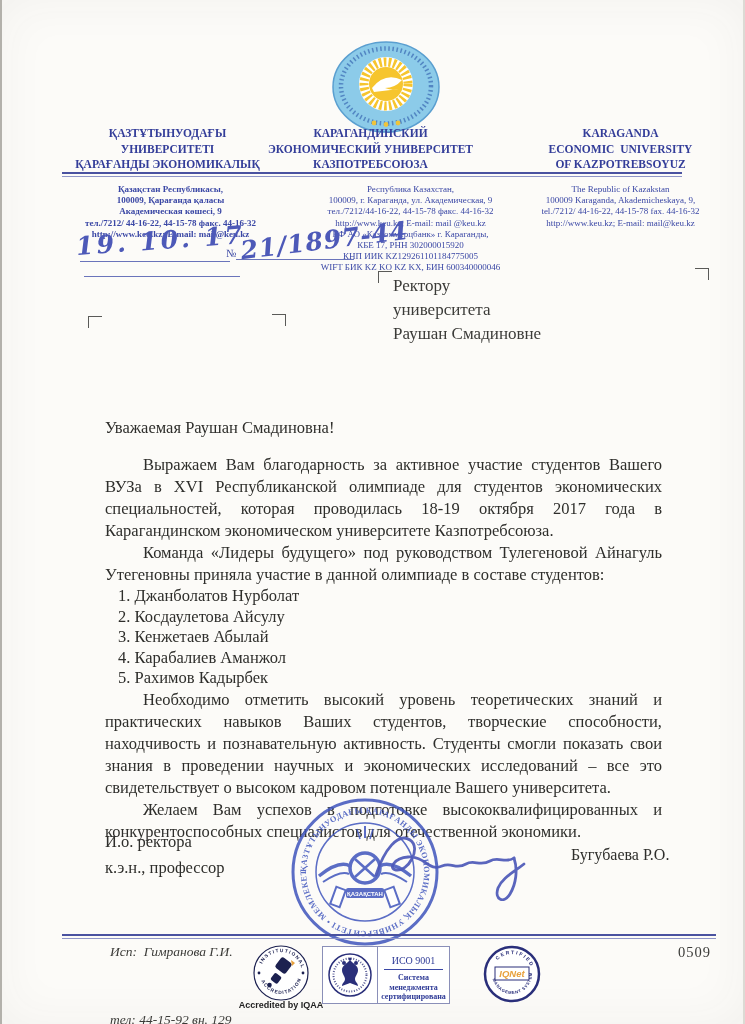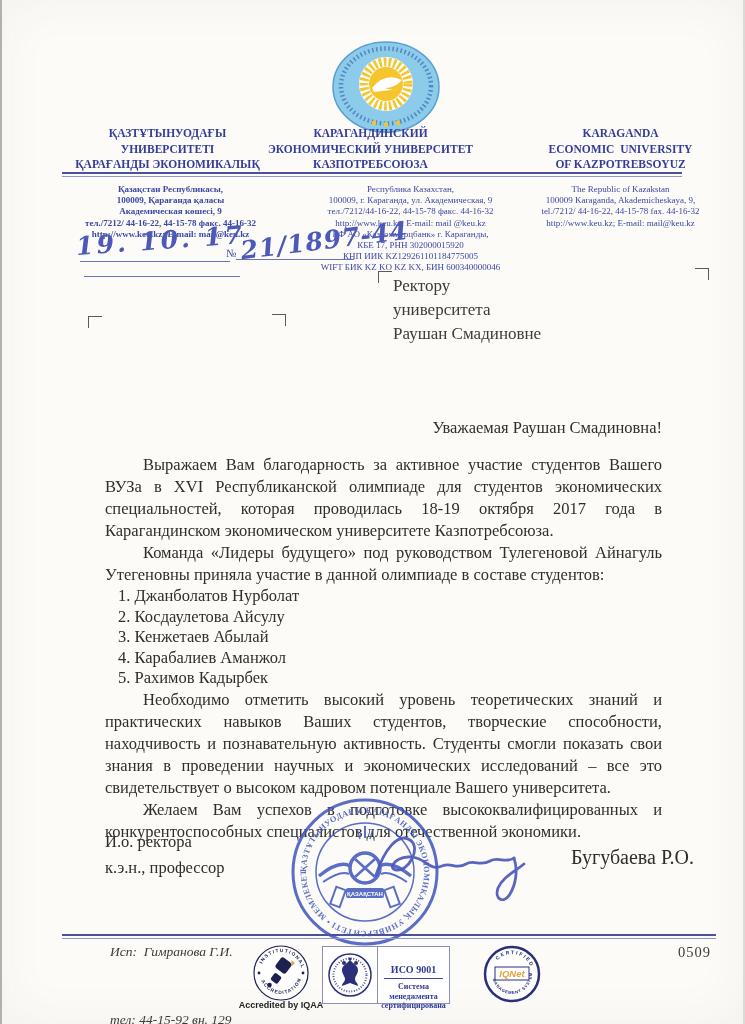--- a/index.html
+++ b/index.html
@@ -35,41 +35,41 @@
   
   .crn{position:absolute;width:13px;height:11px;}
   .crn-tl{border-left:1.5px solid #5a5a58;border-top:1.5px solid #5a5a58;}
   .crn-tr{border-right:1.5px solid #5a5a58;border-top:1.5px solid #5a5a58;}
 
   .recipient{position:absolute;left:393px;top:274px;font-size:17px;line-height:24px;color:#3b3b38;}
 
   
   .letter{position:absolute;left:105px;top:417px;width:557px;font-size:16.5px;line-height:22px;
           color:#2e2e2b;text-align:justify;}
-  .salut{text-align:right;margin:0 0 15px 0;}
+  .salut{text-align:left;margin:0 0 15px 0;}
   .par{margin:0;text-indent:38px;}
   .students{margin:0;padding-left:13px;line-height:20.5px;}
 
   .sig-title{position:absolute;left:105px;top:829px;font-size:16.5px;line-height:25.5px;color:#2e2e2b;}
-  .sig-name{position:absolute;left:571px;top:846px;font-size:20px;color:#2e2e2b;}
+  .sig-name{position:absolute;left:571px;top:846px;font-size:16px;color:#2e2e2b;}
   .executor{position:absolute;left:110px;top:896px;font-style:italic;font-size:13.5px;
             line-height:22.5px;color:#3b3b38;white-space:pre-wrap;}
 
   .stamp-svg{position:absolute;left:289px;top:796px;opacity:.85;}
   .sign-svg{position:absolute;left:368px;top:820px;}
 
   
   .iqaa{position:absolute;left:252px;top:944px;}
   .iqaa-label{position:absolute;left:230px;top:1000px;width:102px;text-align:center;
               font-family:"Liberation Sans",sans-serif;font-weight:bold;font-size:9px;color:#222;}
   .iso-box{position:absolute;left:322px;top:946px;width:126px;height:56px;border:1px solid #8a8fb8;
            display:flex;background:#fff;}
   .iso-seal{width:54px;border-right:1px solid #8a8fb8;display:flex;align-items:center;justify-content:center;}
   .iso-text{flex:1;text-align:center;color:#2e3a96;}
-  .iso-title{font-size:10px;font-weight:bold;margin-top:17px;}
+  .iso-title{font-size:10px;font-weight:normal;margin-top:8px;}
   .iso-div{border-top:1px solid #3a47a5;margin:3px 6px;}
   .iso-sub{font-size:8px;font-weight:bold;line-height:9.5px;}
   .iqnet{position:absolute;left:483px;top:945px;}
   .page-code{position:absolute;left:678px;top:944px;font-size:14.5px;letter-spacing:1px;color:#3b3b38;}
 </style>
 </head>
 <body>
 
 <div class="page">
   <div class="edge-left"></div>

